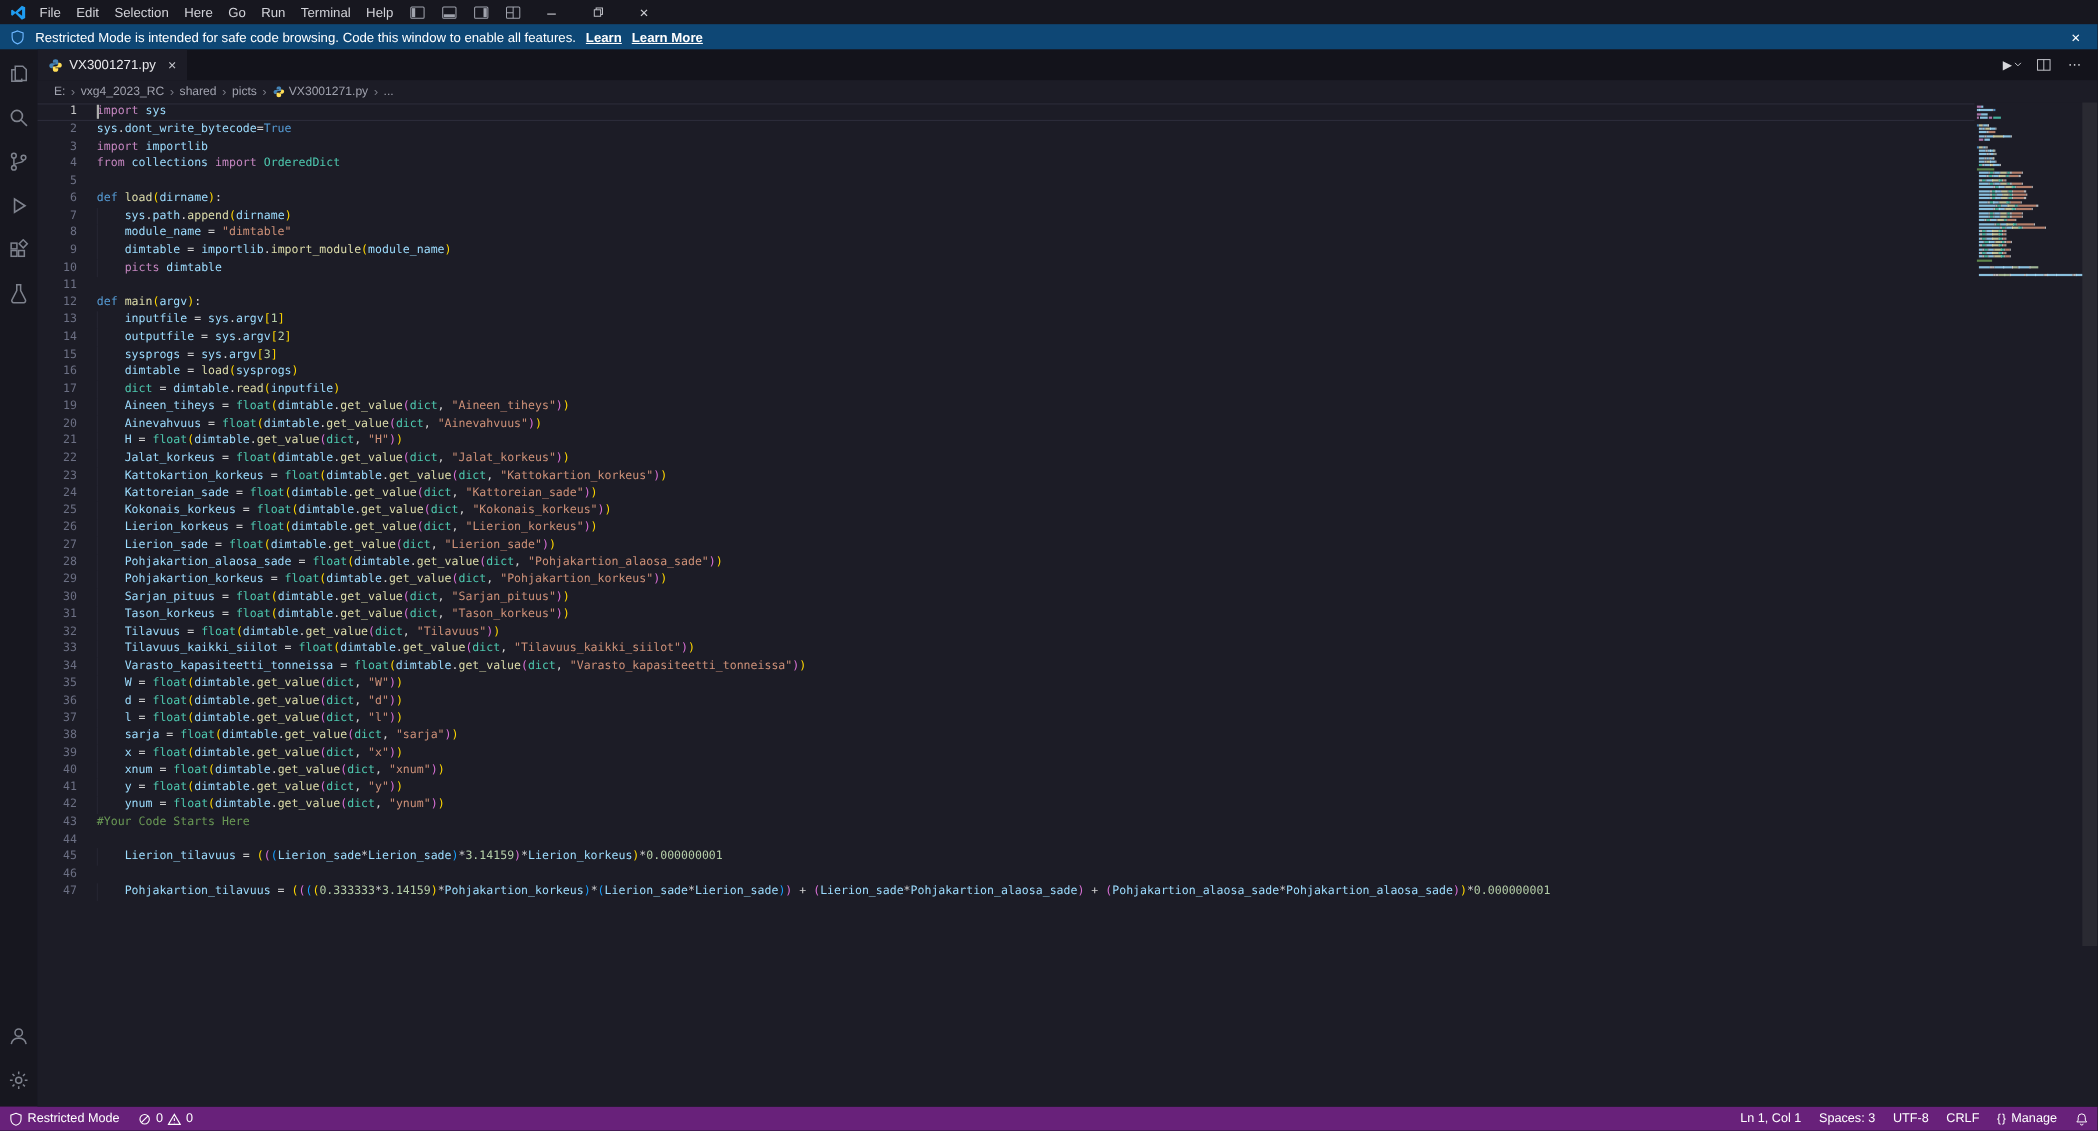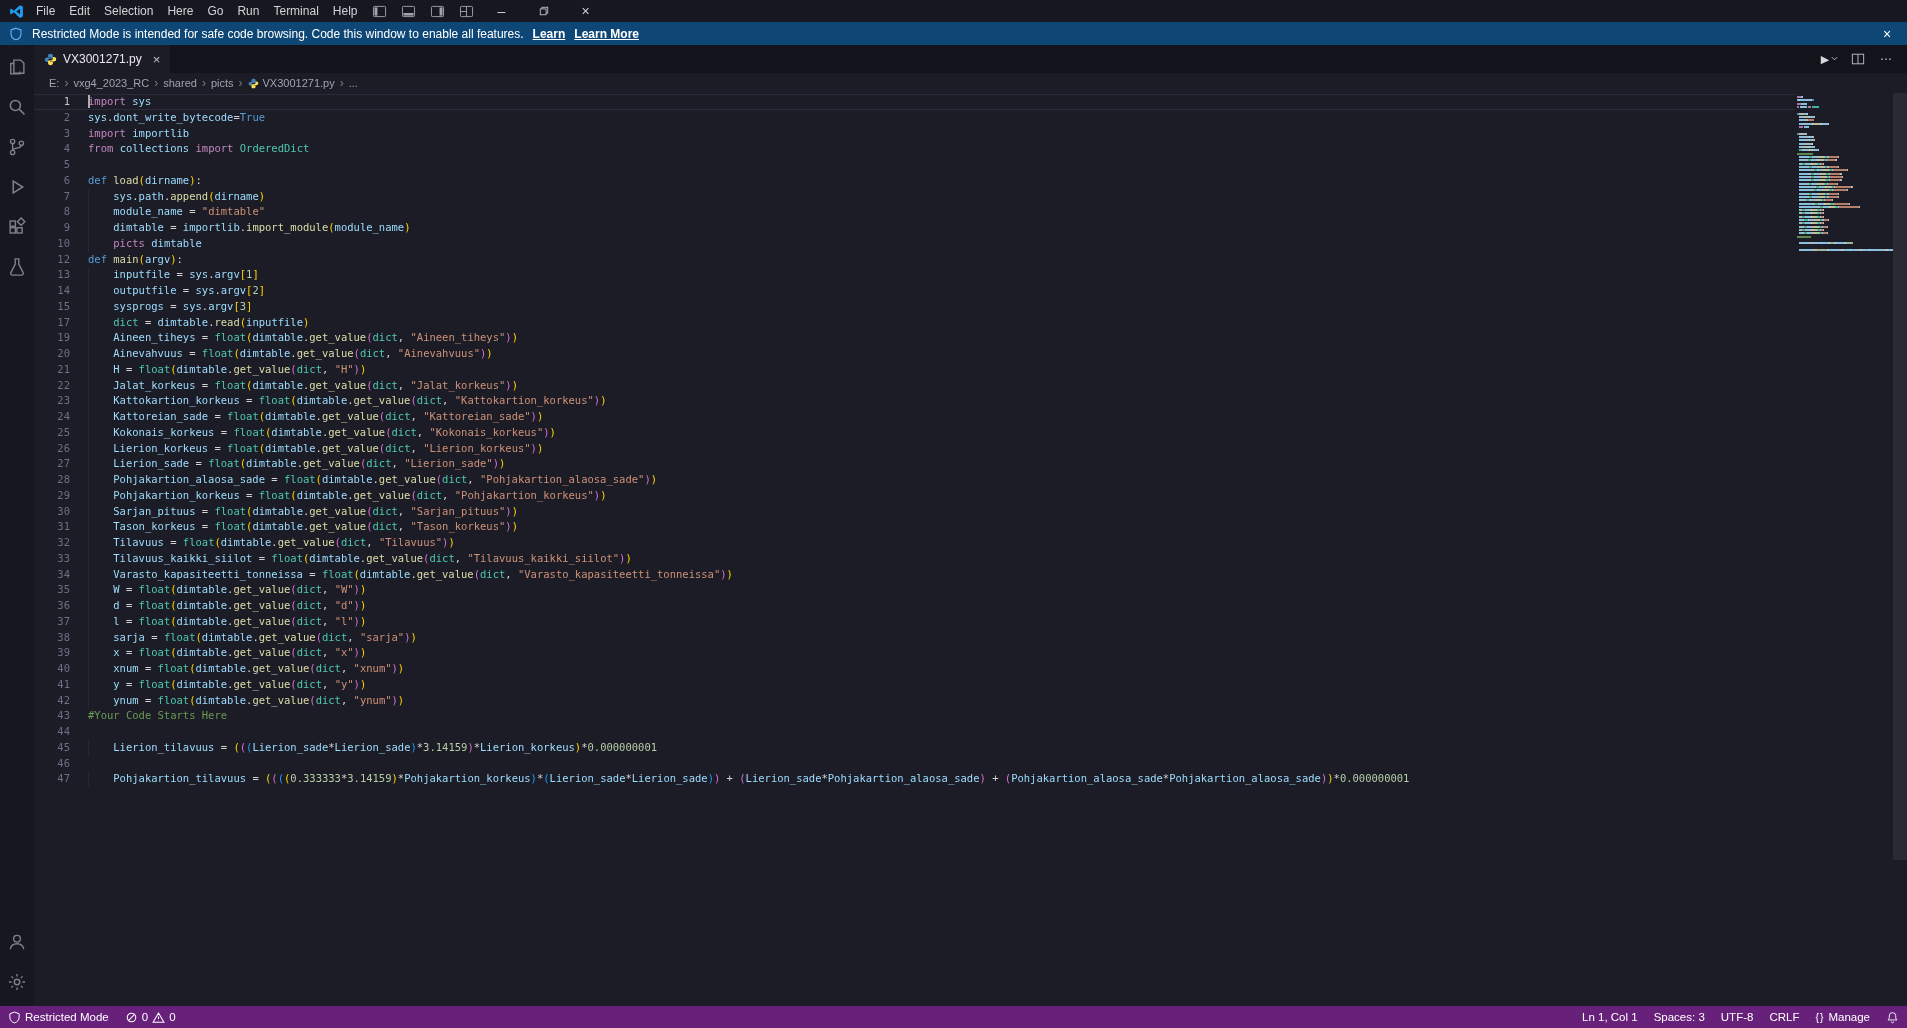--- a/index.html
+++ b/index.html
@@ -277,24 +277,26 @@
             <div class="code-line current"><span class="line-num">1</span><span class="line-content"><span class="tok-k">import</span><span class="tok-w"> </span><span class="tok-i">sys</span><span class="cursor"></span></span></div>
             <div class="code-line"><span class="line-num">2</span><span class="line-content"><span class="tok-i">sys</span><span class="tok-p">.</span><span class="tok-i">dont_write_bytecode</span><span class="tok-p">=</span><span class="tok-K">True</span></span></div>
             <div class="code-line"><span class="line-num">3</span><span class="line-content"><span class="tok-k">import</span><span class="tok-w"> </span><span class="tok-i">importlib</span></span></div>
             <div class="code-line"><span class="line-num">4</span><span class="line-content"><span class="tok-k">from</span><span class="tok-w"> </span><span class="tok-i">collections</span><span class="tok-w"> </span><span class="tok-k">import</span><span class="tok-w"> </span><span class="tok-c">OrderedDict</span></span></div>
             <div class="code-line"><span class="line-num">5</span><span class="line-content"></span></div>
             <div class="code-line"><span class="line-num">6</span><span class="line-content"><span class="tok-K">def</span><span class="tok-w"> </span><span class="tok-f">load</span><span style="color: rgb(255, 215, 0);">(</span><span class="tok-i">dirname</span><span style="color: rgb(255, 215, 0);">)</span><span class="tok-p">:</span></span></div>
             <div class="code-line indented"><span class="line-num">7</span><span class="line-content"><span class="tok-w">    </span><span class="tok-i">sys</span><span class="tok-p">.</span><span class="tok-i">path</span><span class="tok-p">.</span><span class="tok-f">append</span><span style="color: rgb(255, 215, 0);">(</span><span class="tok-i">dirname</span><span style="color: rgb(255, 215, 0);">)</span></span></div>
             <div class="code-line indented"><span class="line-num">8</span><span class="line-content"><span class="tok-w">    </span><span class="tok-i">module_name</span><span class="tok-p"> = </span><span class="tok-s">"dimtable"</span></span></div>
             <div class="code-line indented"><span class="line-num">9</span><span class="line-content"><span class="tok-w">    </span><span class="tok-i">dimtable</span><span class="tok-p"> = </span><span class="tok-i">importlib</span><span class="tok-p">.</span><span class="tok-f">import_module</span><span style="color: rgb(255, 215, 0);">(</span><span class="tok-i">module_name</span><span style="color: rgb(255, 215, 0);">)</span></span></div>
             <div class="code-line indented"><span class="line-num">10</span><span class="line-content"><span class="tok-w">    </span><span class="tok-k">picts</span><span class="tok-w"> </span><span class="tok-i">dimtable</span></span></div>
+            <div class="code-line"><span class="line-num">11</span><span class="line-content"></span></div>
             <div class="code-line"><span class="line-num">12</span><span class="line-content"><span class="tok-K">def</span><span class="tok-w"> </span><span class="tok-f">main</span><span style="color: rgb(255, 215, 0);">(</span><span class="tok-i">argv</span><span style="color: rgb(255, 215, 0);">)</span><span class="tok-p">:</span></span></div>
             <div class="code-line indented"><span class="line-num">13</span><span class="line-content"><span class="tok-w">    </span><span class="tok-i">inputfile</span><span class="tok-p"> = </span><span class="tok-i">sys</span><span class="tok-p">.</span><span class="tok-i">argv</span><span style="color: rgb(255, 215, 0);">[</span><span class="tok-n">1</span><span style="color: rgb(255, 215, 0);">]</span></span></div>
             <div class="code-line indented"><span class="line-num">14</span><span class="line-content"><span class="tok-w">    </span><span class="tok-i">outputfile</span><span class="tok-p"> = </span><span class="tok-i">sys</span><span class="tok-p">.</span><span class="tok-i">argv</span><span style="color: rgb(255, 215, 0);">[</span><span class="tok-n">2</span><span style="color: rgb(255, 215, 0);">]</span></span></div>
             <div class="code-line indented"><span class="line-num">15</span><span class="line-content"><span class="tok-w">    </span><span class="tok-i">sysprogs</span><span class="tok-p"> = </span><span class="tok-i">sys</span><span class="tok-p">.</span><span class="tok-i">argv</span><span style="color: rgb(255, 215, 0);">[</span><span class="tok-n">3</span><span style="color: rgb(255, 215, 0);">]</span></span></div>
+            <div class="code-line indented"><span class="line-num">16</span><span class="line-content"><span class="tok-w">    </span><span class="tok-i">dimtable</span><span class="tok-p"> = </span><span class="tok-f">load</span><span style="color: rgb(255, 215, 0);">(</span><span class="tok-i">sysprogs</span><span style="color: rgb(255, 215, 0);">)</span></span></div>
             <div class="code-line indented"><span class="line-num">17</span><span class="line-content"><span class="tok-w">    </span><span class="tok-c">dict</span><span class="tok-p"> = </span><span class="tok-i">dimtable</span><span class="tok-p">.</span><span class="tok-f">read</span><span style="color: rgb(255, 215, 0);">(</span><span class="tok-i">inputfile</span><span style="color: rgb(255, 215, 0);">)</span></span></div>
             <div class="code-line indented"><span class="line-num">19</span><span class="line-content"><span class="tok-w">    </span><span class="tok-i">Aineen_tiheys</span><span class="tok-p"> = </span><span class="tok-c">float</span><span style="color: rgb(255, 215, 0);">(</span><span class="tok-i">dimtable</span><span class="tok-p">.</span><span class="tok-f">get_value</span><span style="color: rgb(218, 112, 214);">(</span><span class="tok-c">dict</span><span class="tok-p">, </span><span class="tok-s">"Aineen_tiheys"</span><span style="color: rgb(218, 112, 214);">)</span><span style="color: rgb(255, 215, 0);">)</span></span></div>
             <div class="code-line indented"><span class="line-num">20</span><span class="line-content"><span class="tok-w">    </span><span class="tok-i">Ainevahvuus</span><span class="tok-p"> = </span><span class="tok-c">float</span><span style="color: rgb(255, 215, 0);">(</span><span class="tok-i">dimtable</span><span class="tok-p">.</span><span class="tok-f">get_value</span><span style="color: rgb(218, 112, 214);">(</span><span class="tok-c">dict</span><span class="tok-p">, </span><span class="tok-s">"Ainevahvuus"</span><span style="color: rgb(218, 112, 214);">)</span><span style="color: rgb(255, 215, 0);">)</span></span></div>
             <div class="code-line indented"><span class="line-num">21</span><span class="line-content"><span class="tok-w">    </span><span class="tok-i">H</span><span class="tok-p"> = </span><span class="tok-c">float</span><span style="color: rgb(255, 215, 0);">(</span><span class="tok-i">dimtable</span><span class="tok-p">.</span><span class="tok-f">get_value</span><span style="color: rgb(218, 112, 214);">(</span><span class="tok-c">dict</span><span class="tok-p">, </span><span class="tok-s">"H"</span><span style="color: rgb(218, 112, 214);">)</span><span style="color: rgb(255, 215, 0);">)</span></span></div>
             <div class="code-line indented"><span class="line-num">22</span><span class="line-content"><span class="tok-w">    </span><span class="tok-i">Jalat_korkeus</span><span class="tok-p"> = </span><span class="tok-c">float</span><span style="color: rgb(255, 215, 0);">(</span><span class="tok-i">dimtable</span><span class="tok-p">.</span><span class="tok-f">get_value</span><span style="color: rgb(218, 112, 214);">(</span><span class="tok-c">dict</span><span class="tok-p">, </span><span class="tok-s">"Jalat_korkeus"</span><span style="color: rgb(218, 112, 214);">)</span><span style="color: rgb(255, 215, 0);">)</span></span></div>
             <div class="code-line indented"><span class="line-num">23</span><span class="line-content"><span class="tok-w">    </span><span class="tok-i">Kattokartion_korkeus</span><span class="tok-p"> = </span><span class="tok-c">float</span><span style="color: rgb(255, 215, 0);">(</span><span class="tok-i">dimtable</span><span class="tok-p">.</span><span class="tok-f">get_value</span><span style="color: rgb(218, 112, 214);">(</span><span class="tok-c">dict</span><span class="tok-p">, </span><span class="tok-s">"Kattokartion_korkeus"</span><span style="color: rgb(218, 112, 214);">)</span><span style="color: rgb(255, 215, 0);">)</span></span></div>
             <div class="code-line indented"><span class="line-num">24</span><span class="line-content"><span class="tok-w">    </span><span class="tok-i">Kattoreian_sade</span><span class="tok-p"> = </span><span class="tok-c">float</span><span style="color: rgb(255, 215, 0);">(</span><span class="tok-i">dimtable</span><span class="tok-p">.</span><span class="tok-f">get_value</span><span style="color: rgb(218, 112, 214);">(</span><span class="tok-c">dict</span><span class="tok-p">, </span><span class="tok-s">"Kattoreian_sade"</span><span style="color: rgb(218, 112, 214);">)</span><span style="color: rgb(255, 215, 0);">)</span></span></div>
             <div class="code-line indented"><span class="line-num">25</span><span class="line-content"><span class="tok-w">    </span><span class="tok-i">Kokonais_korkeus</span><span class="tok-p"> = </span><span class="tok-c">float</span><span style="color: rgb(255, 215, 0);">(</span><span class="tok-i">dimtable</span><span class="tok-p">.</span><span class="tok-f">get_value</span><span style="color: rgb(218, 112, 214);">(</span><span class="tok-c">dict</span><span class="tok-p">, </span><span class="tok-s">"Kokonais_korkeus"</span><span style="color: rgb(218, 112, 214);">)</span><span style="color: rgb(255, 215, 0);">)</span></span></div>
             <div class="code-line indented"><span class="line-num">26</span><span class="line-content"><span class="tok-w">    </span><span class="tok-i">Lierion_korkeus</span><span class="tok-p"> = </span><span class="tok-c">float</span><span style="color: rgb(255, 215, 0);">(</span><span class="tok-i">dimtable</span><span class="tok-p">.</span><span class="tok-f">get_value</span><span style="color: rgb(218, 112, 214);">(</span><span class="tok-c">dict</span><span class="tok-p">, </span><span class="tok-s">"Lierion_korkeus"</span><span style="color: rgb(218, 112, 214);">)</span><span style="color: rgb(255, 215, 0);">)</span></span></div>
             <div class="code-line indented"><span class="line-num">27</span><span class="line-content"><span class="tok-w">    </span><span class="tok-i">Lierion_sade</span><span class="tok-p"> = </span><span class="tok-c">float</span><span style="color: rgb(255, 215, 0);">(</span><span class="tok-i">dimtable</span><span class="tok-p">.</span><span class="tok-f">get_value</span><span style="color: rgb(218, 112, 214);">(</span><span class="tok-c">dict</span><span class="tok-p">, </span><span class="tok-s">"Lierion_sade"</span><span style="color: rgb(218, 112, 214);">)</span><span style="color: rgb(255, 215, 0);">)</span></span></div>

